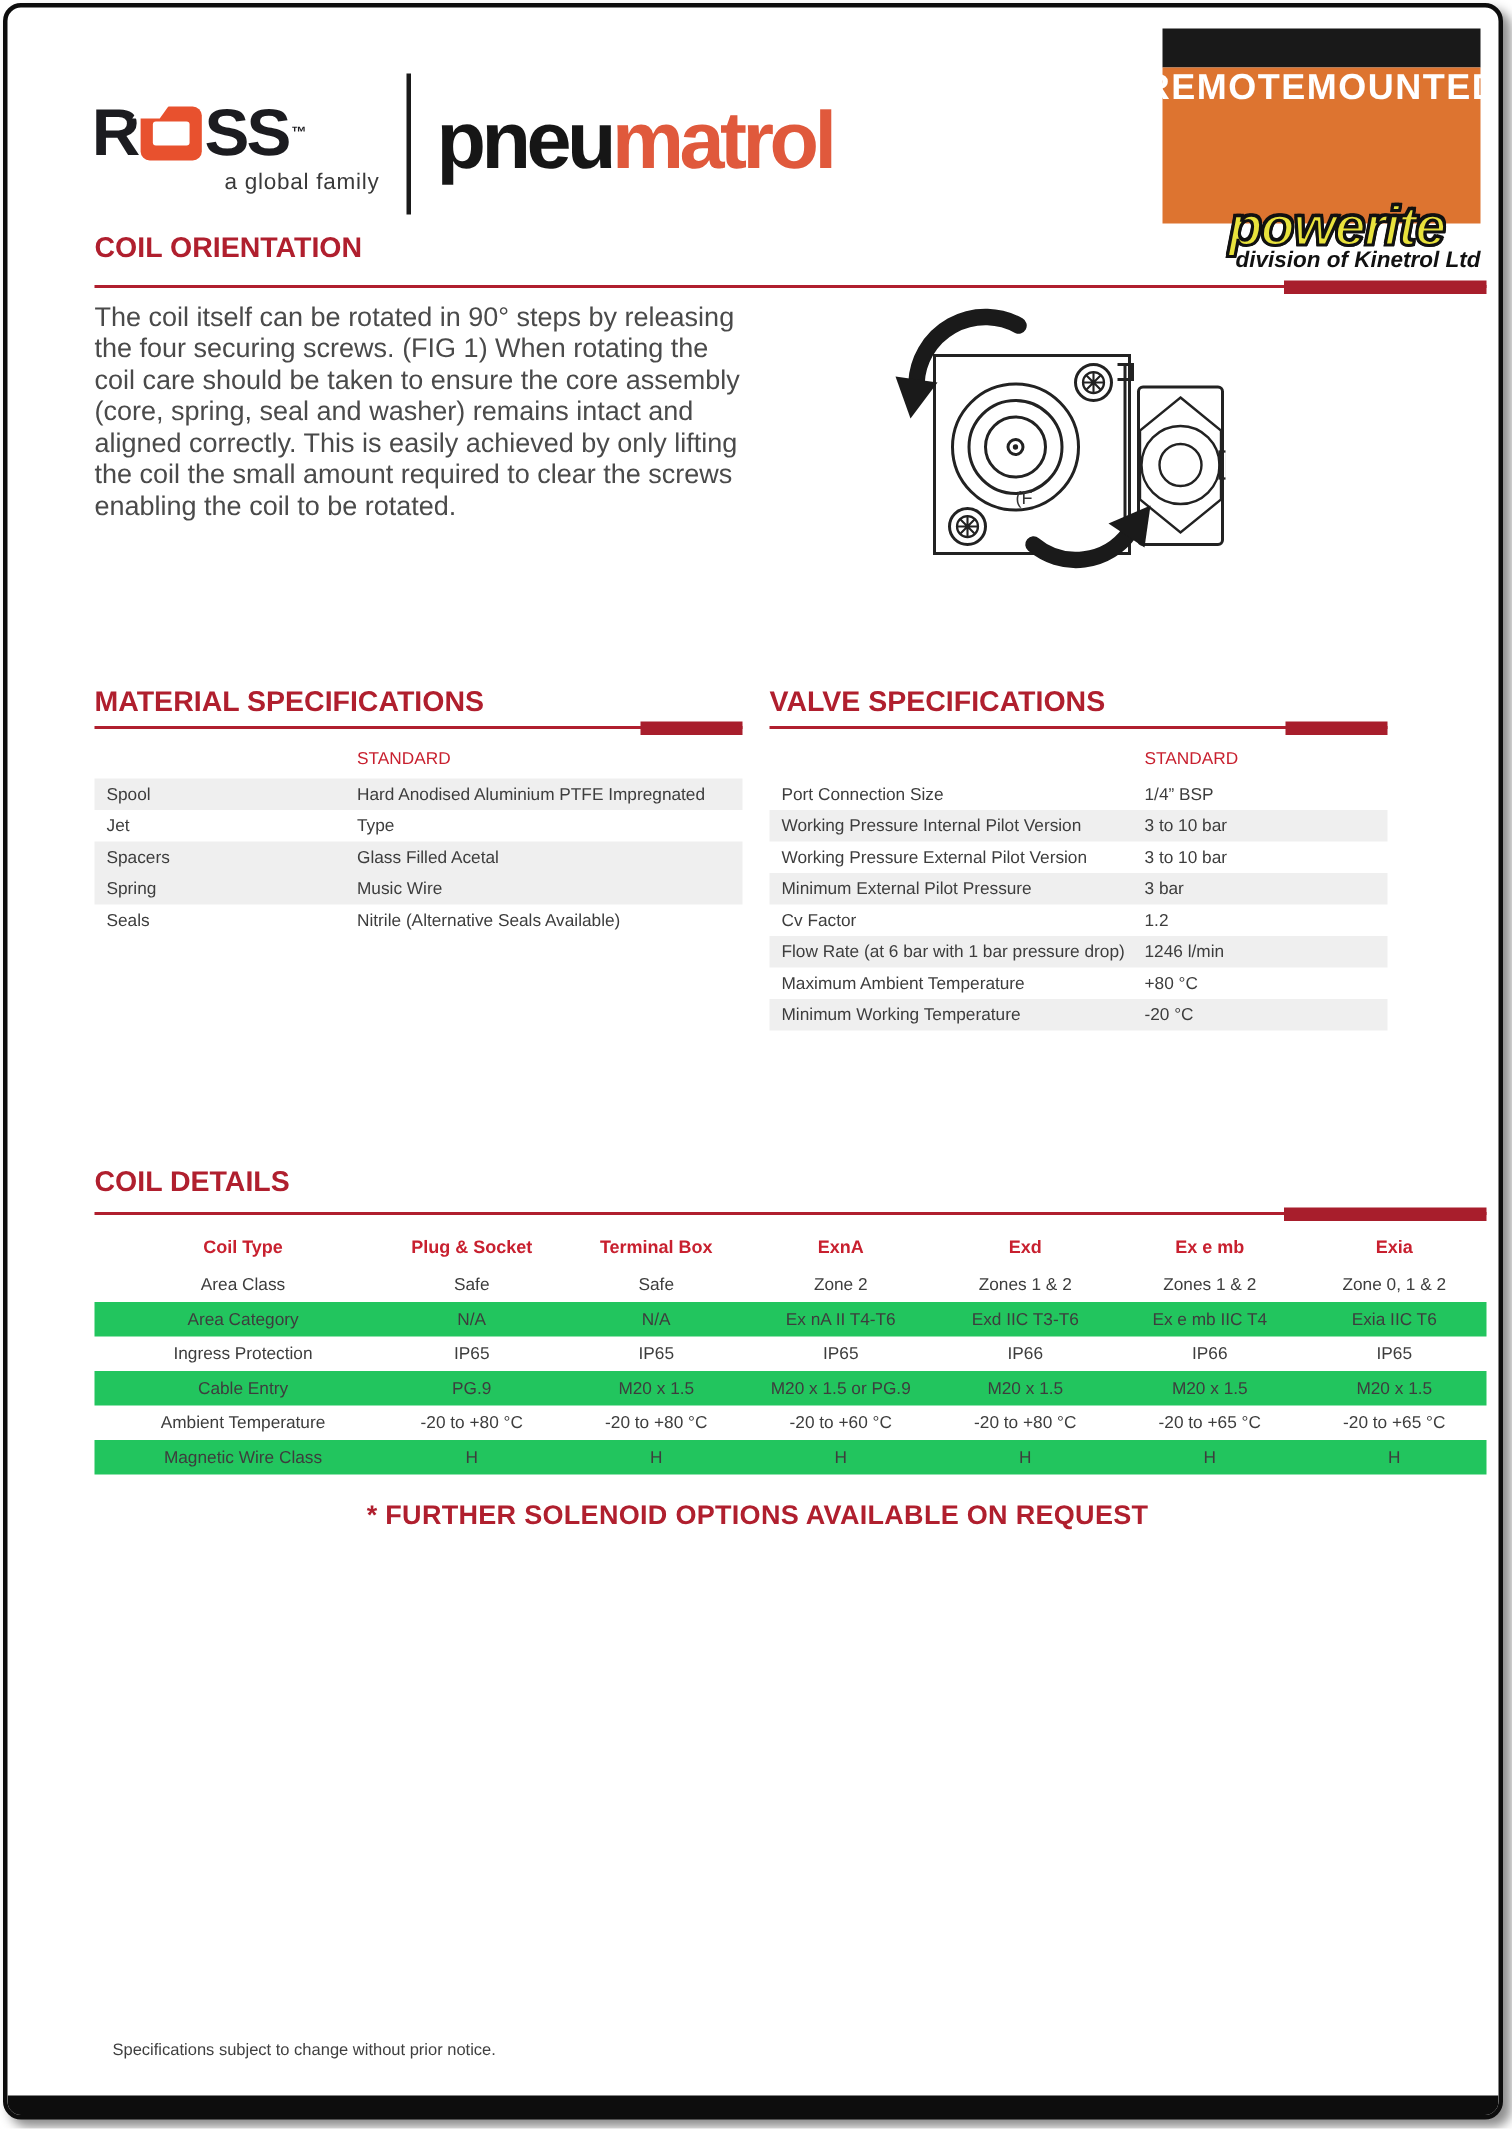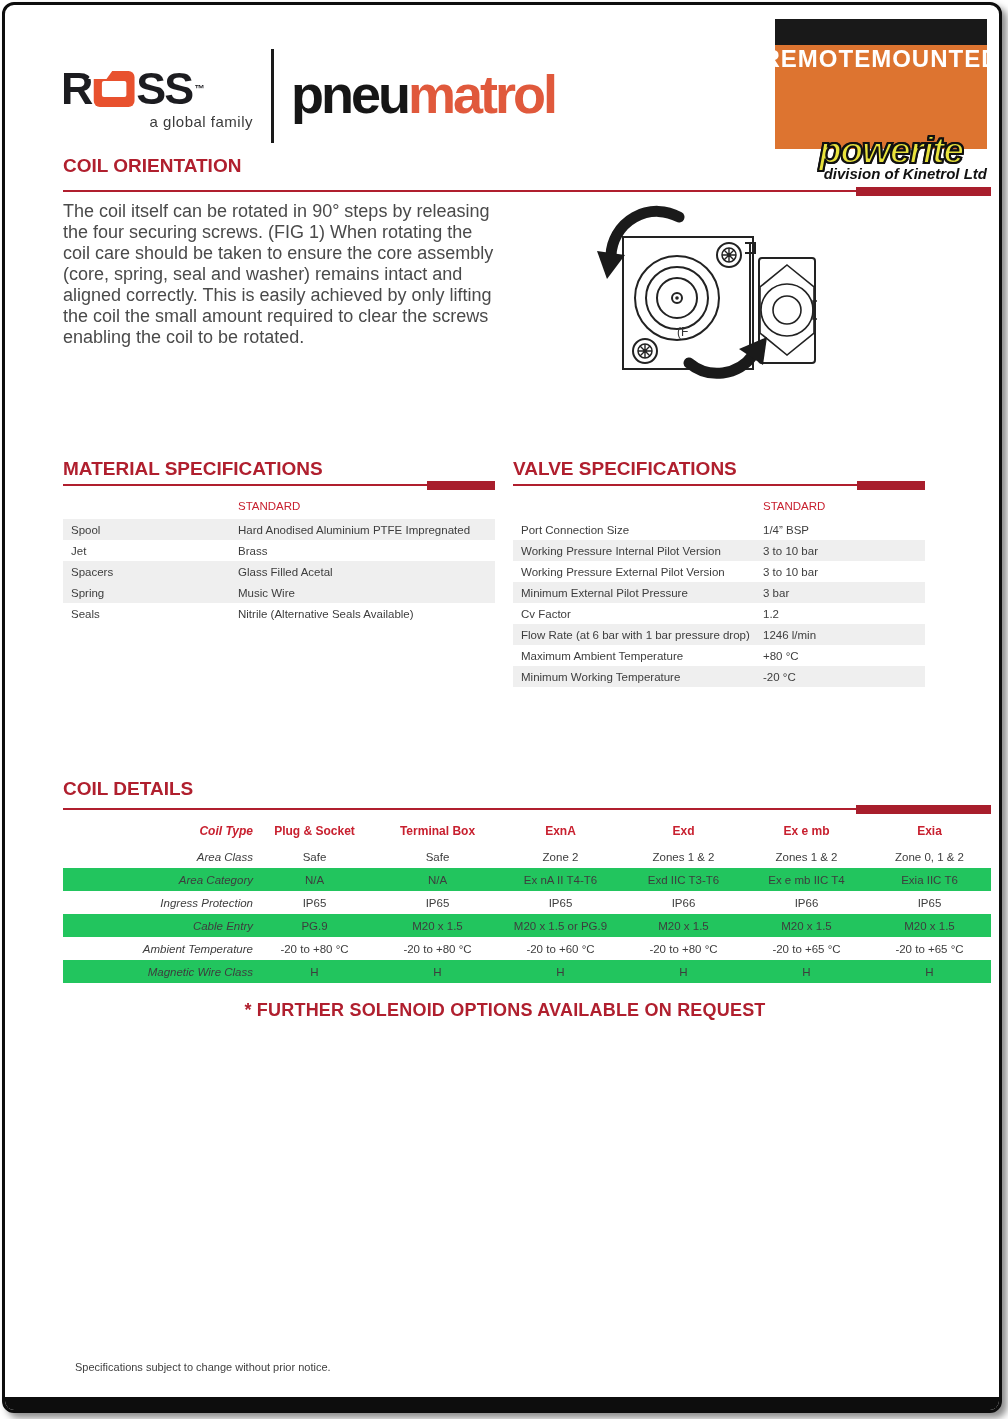--- a/index.html
+++ b/index.html
@@ -63,21 +63,21 @@
   .spec-row .lbl { padding-left:8px; }
   .spec-head .std { grid-column:2; }
 
   
   .coil-table { position:absolute; left:58px; top:812px; width:928px; font-size:11.5px; color:#3d3d3d; }
   .c-head { display:grid; grid-template-columns:190px repeat(6,1fr); height:28px; align-items:center;
             color:#c8202f; font-weight:700; font-size:12px; }
   .c-row { display:grid; grid-template-columns:190px repeat(6,1fr); height:23px; align-items:center; }
   .c-row.alt { background:#22c55e; }
   .c-head > div, .c-row > div { text-align:center; }
-  .c-head > div:first-child, .c-row > div:first-child { text-align:right; padding-left:8px;font-style:italic; }
+  .c-head > div:first-child, .c-row > div:first-child { text-align:center; padding-left:8px; }
 
   .note { position:absolute; left:0; top:995px; width:1000px; text-align:center; color:#b01f2e;
           font-weight:700; font-size:18px; letter-spacing:0.2px; }
 
   .footer-text { position:absolute; left:70px; top:1356px; font-size:11px; color:#3f3f3f; }
   .bottom-band { position:absolute; left:0; bottom:0; width:100%; height:13px; background:#0d0d0d; }
 </style>
 </head>
 <body>
 
@@ -159,21 +159,21 @@
     <div class="spec-table" style="left:58px; top:488px; width:432px;">
       <div class="spec-head m-grid">
         <div class="std">STANDARD</div>
       </div>
       <div class="spec-row m-grid alt">
         <div class="lbl">Spool</div>
         <div>Hard Anodised Aluminium PTFE Impregnated</div>
       </div>
       <div class="spec-row m-grid">
         <div class="lbl">Jet</div>
-        <div>Brass</div>
+        <div>Type</div>
       </div>
       <div class="spec-row m-grid alt">
         <div class="lbl">Spacers</div>
         <div>Glass Filled Acetal</div>
       </div>
       <div class="spec-row m-grid alt">
         <div class="lbl">Spring</div>
         <div>Music Wire</div>
       </div>
       <div class="spec-row m-grid">

